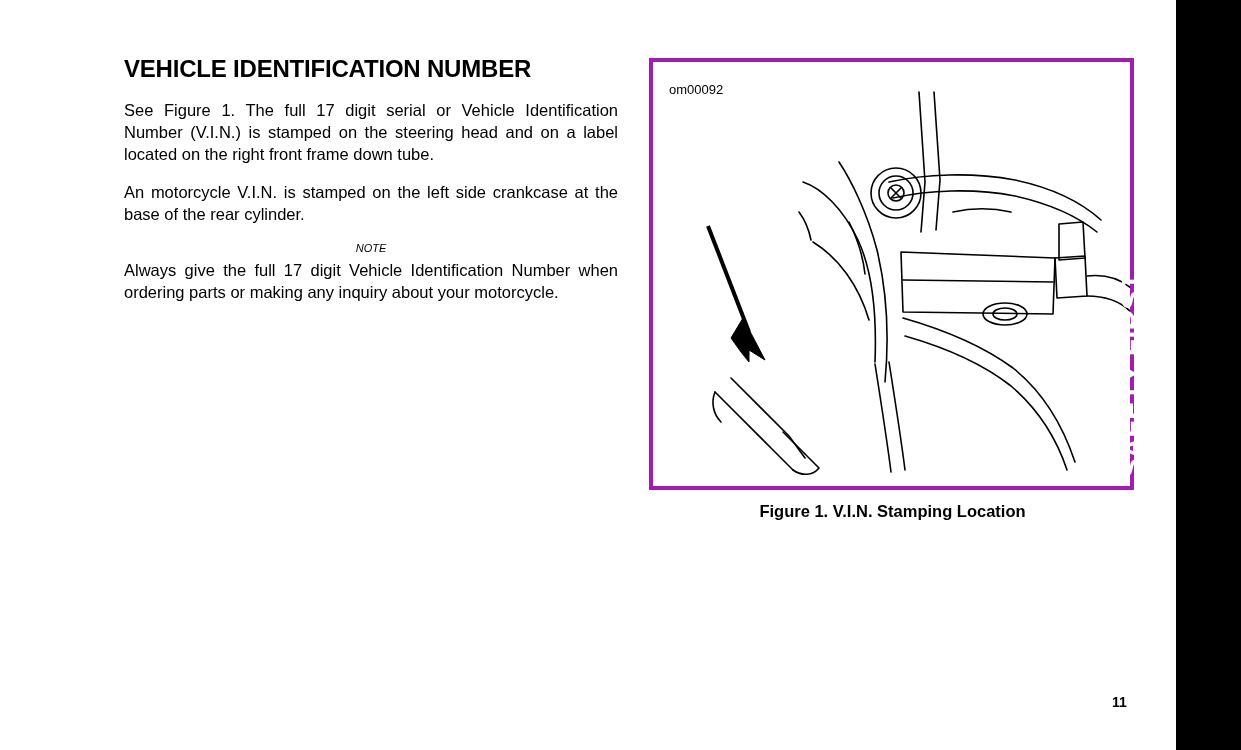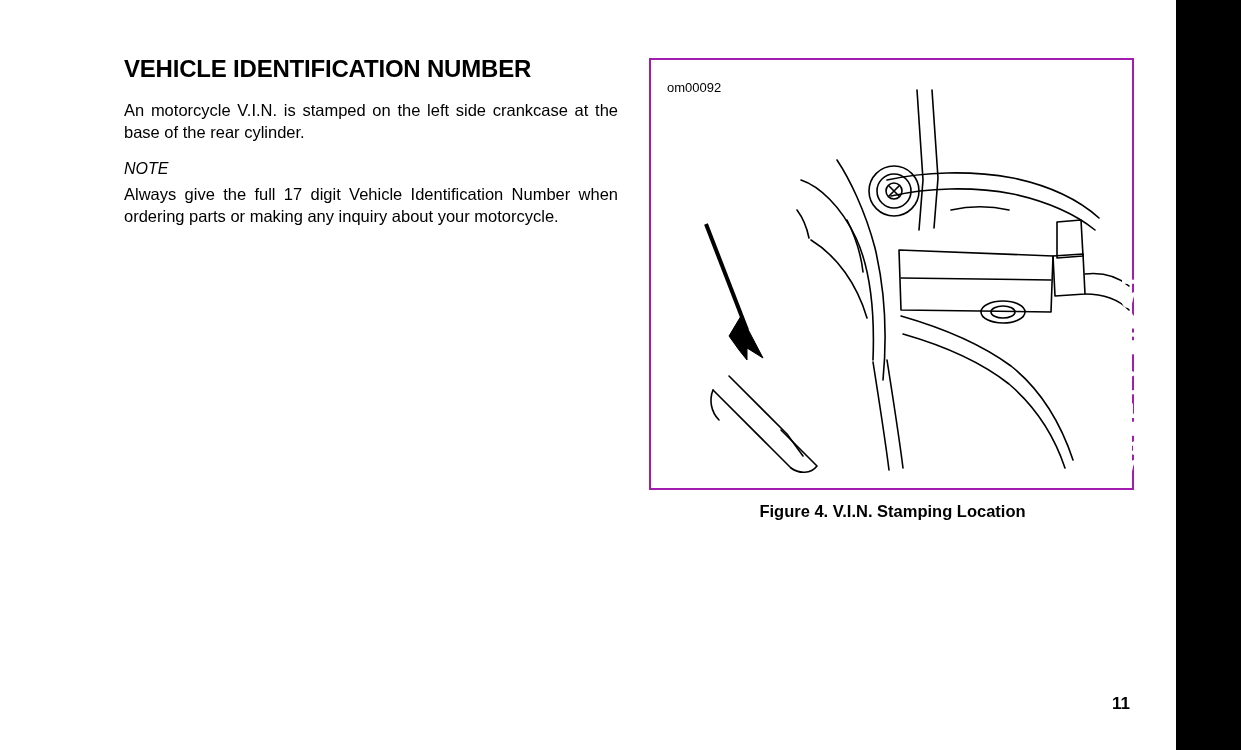--- a/index.html
+++ b/index.html
@@ -64,22 +64,23 @@
   }
 
   .body-par {
     font-size: 16.5px;
     line-height: 1.33;
     text-align: justify;
     margin: 0 0 16px 0;
   }
 
   .note-head {
-    font-size: 16px;
+    font-size: 11px;
     font-style: italic;
+    text-align: center;
     margin: 4px 0 6px 0;
   }
 
   .note-body {
     font-size: 16.5px;
     line-height: 1.33;
     text-align: justify;
     margin: 0;
   }
 
@@ -87,21 +88,21 @@
   .figure-wrap {
     position: absolute;
     left: 649px;
     top: 50px;
     width: 487px;
   }
   .figure-box {
     position: relative;
     width: 485px;
     height: 432px;
-    border: 2px solid #a21caf;
+    border: 4px solid #a21caf;
     background: #ffffff;
     overflow: hidden;
     box-sizing: border-box;
   }
   .figure-code {
     position: absolute;
     left: 16px;
     top: 20px;
     font-size: 13px;
     font-family: "Liberation Sans", sans-serif;
@@ -116,32 +117,33 @@
     margin-top: 12px;
     text-align: center;
     font-size: 16.5px;
     font-weight: bold;
   }
 
   .page-number {
     position: absolute;
     left: 1112px;
     top: 686px;
-    font-size: 17px;
+    font-size: 14px;
     font-weight: bold;
   }
 </style>
 </head>
 <body>
 
 <div class="page">
 
   <div class="text-col">
     <h1 class="page-title">VEHICLE IDENTIFICATION NUMBER</h1>
 
+    <p class="body-par">See Figure 1. The full 17 digit serial or Vehicle Identification Number (V.I.N.) is stamped on the steering head and on a label located on the right front frame down tube.</p>
     <p class="body-par">An motorcycle V.I.N. is stamped on the left side crankcase at the base of the rear cylinder.</p>
 
     <div class="note-head">NOTE</div>
     <p class="note-body">Always give the full 17 digit Vehicle Identification Number when ordering parts or making any inquiry about your motorcycle.</p>
   </div>
 
   <div class="figure-wrap">
     <div class="figure-box">
       <span class="figure-code">om00092</span>
 
@@ -191,21 +193,21 @@
           <path d="M196 160 C204 176 210 194 212 212"></path>
           <path d="M146 150 C152 158 156 168 158 178"></path>
         </g>
 
         <g stroke="#000000" stroke-width="4" fill="#000000">
           <line x1="55" y1="164" x2="96" y2="270"></line>
           <polygon points="90,256 112,298 96,288 96,300 88,290 78,276" stroke-width="1"></polygon>
         </g>
       </svg>
     </div>
-    <div class="figure-caption">Figure 4. V.I.N. Stamping Location</div>
+    <div class="figure-caption">Figure 1. V.I.N. Stamping Location</div>
   </div>
 
   <div class="page-number">11</div>
 </div>
 
 <div class="side-tab">
   <div class="side-tab-label">SAFETY FIRST</div>
 </div>
 
 </body></html>

